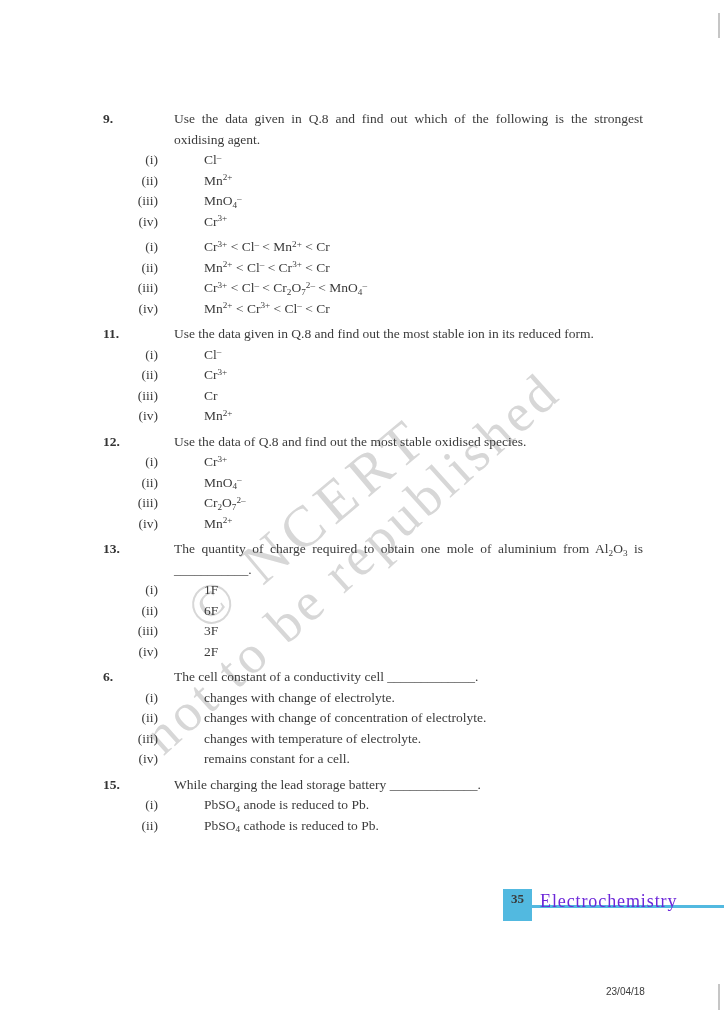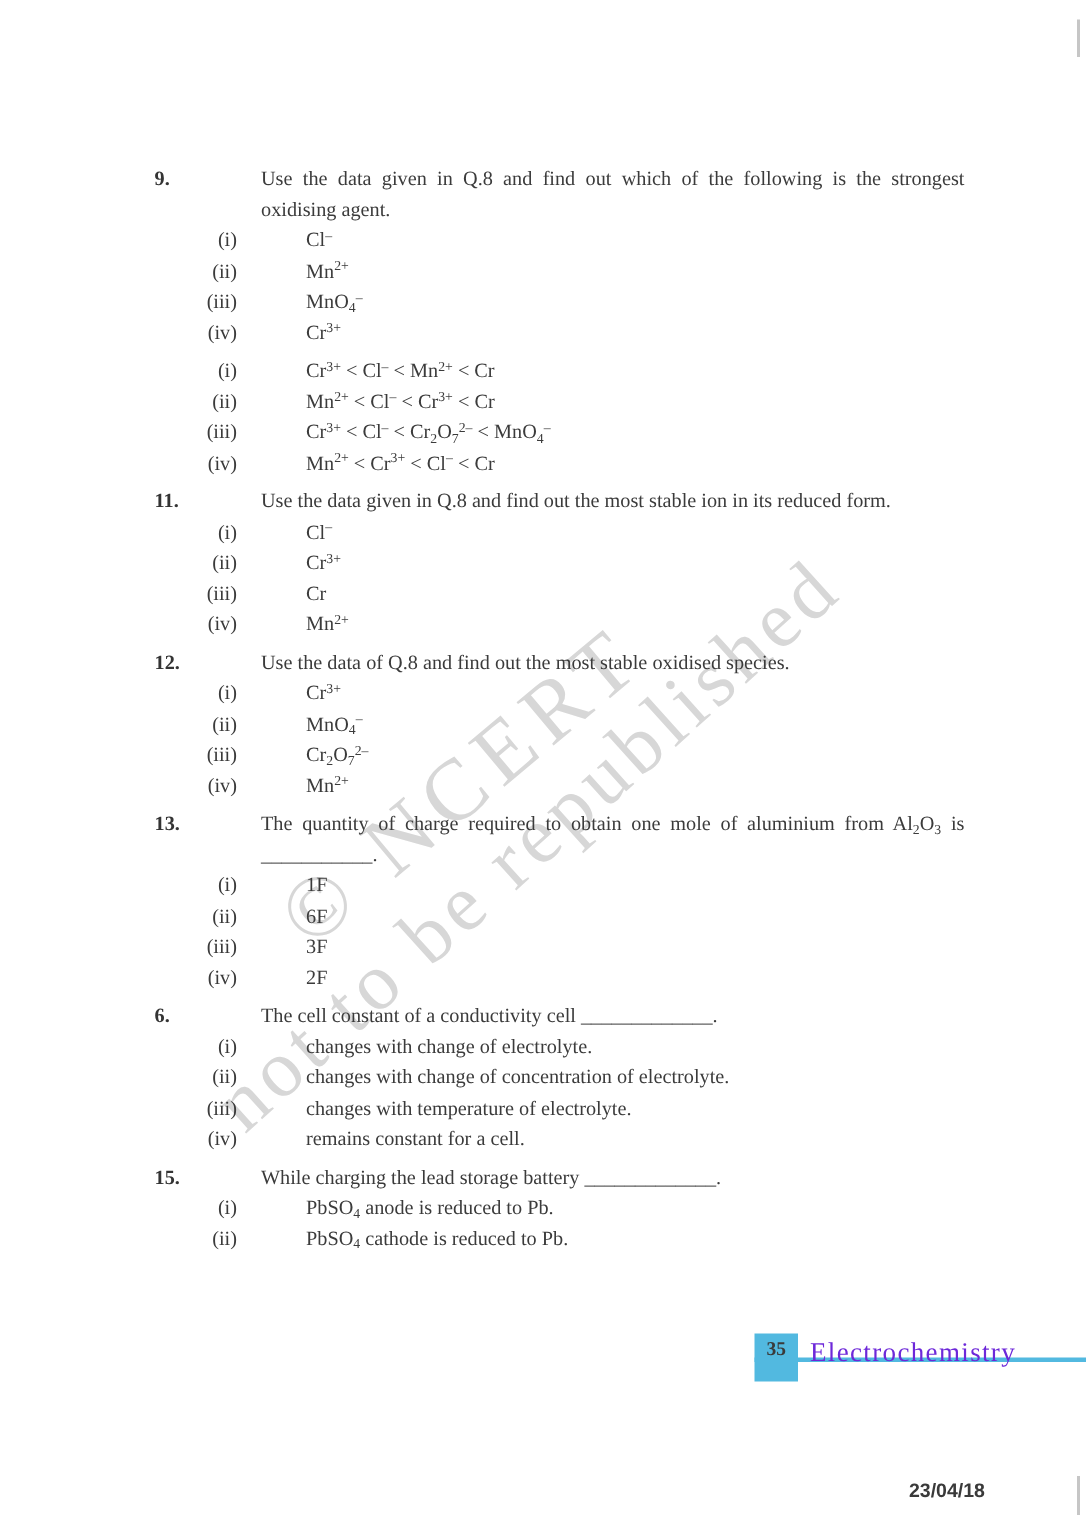--- a/index.html
+++ b/index.html
@@ -35,21 +35,21 @@
   .page-badge{
     position:absolute;left:503px;top:1px;width:29px;height:32px;background:#52b9e0;
     color:#3a3a3a;font-weight:bold;font-size:13px;line-height:19px;text-align:center;
   }
   .chapter{
     position:absolute;left:540px;top:3px;color:#6d28d9;font-size:18px;letter-spacing:0.9px;
   }
   
   .date-stamp{
     position:absolute;left:606px;top:986px;z-index:2;
-    font-family:"Liberation Sans","DejaVu Sans",sans-serif;font-size:13px;color:#3a3a3a;font-weight:bold;
+    font-family:"Liberation Sans","DejaVu Sans",sans-serif;font-size:10px;color:#3a3a3a;
   }
   .crop-mark{position:absolute;left:718px;width:2px;background:#c6c6c6;z-index:2;}
   .crop-top{top:13px;height:25px;}
   .crop-bottom{top:984px;height:26px;}
 </style>
 </head>
 <body>
 
 <div class="page">
 

